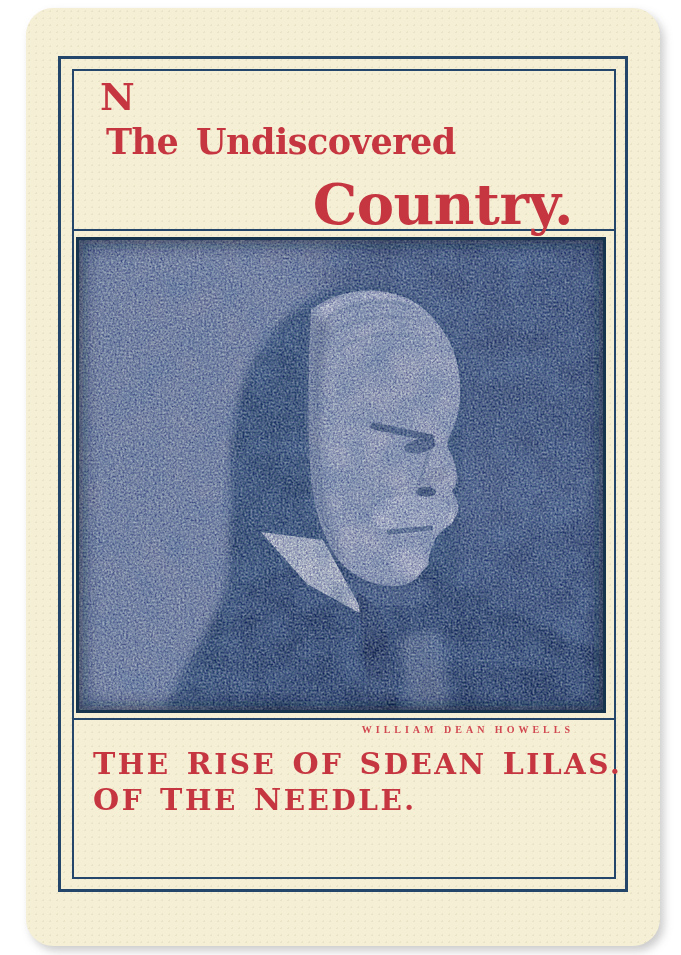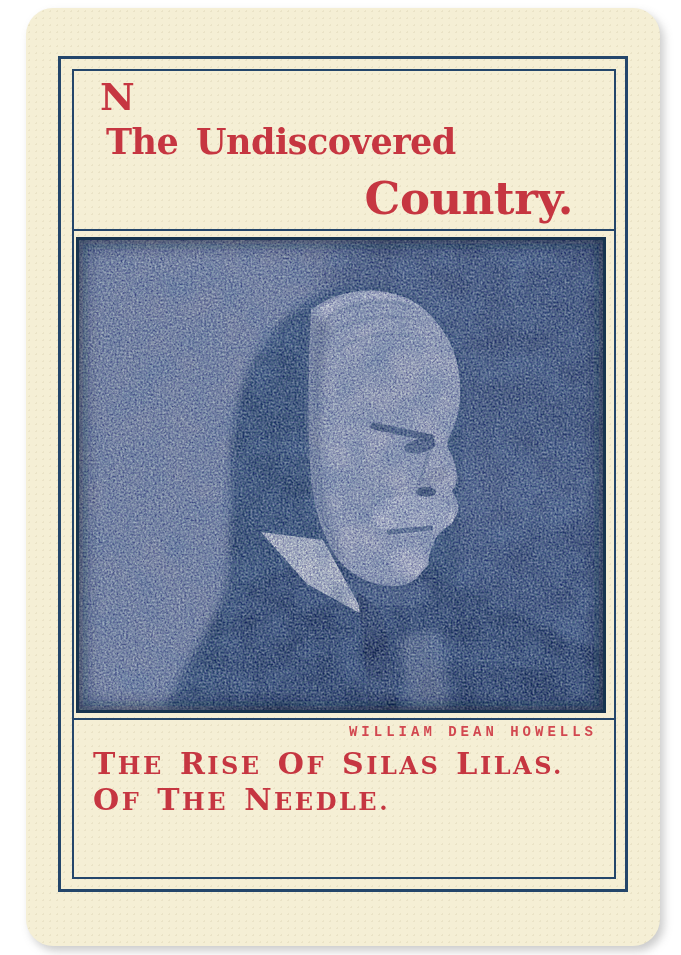--- a/index.html
+++ b/index.html
@@ -16,32 +16,32 @@
   .frame-inner{position:absolute;left:46px;top:61px;right:44px;bottom:67px;
         border:2px solid #24466b;}
   .sep{position:absolute;left:48px;right:46px;height:2px;background:#24466b;}
   .sep-title{top:221px;}
   .sep-photo{top:710px;}
   .index-letter{position:absolute;left:74px;top:70px;
         font-size:38px;font-weight:bold;color:#c63641;line-height:1;}
   .title-1{position:absolute;left:80px;top:116px;
         font-size:35px;font-weight:bold;color:#c63641;line-height:1;word-spacing:6px;letter-spacing:-0.5px;}
   .title-2{position:absolute;right:87px;top:168px;
-        font-size:45px;font-weight:bold;color:#c63641;line-height:1;letter-spacing:-0.5px;}
+        font-size:56px;font-weight:bold;color:#c63641;line-height:1;letter-spacing:-0.5px;}
   .photo{position:absolute;left:50px;top:229px;width:524px;height:470px;
         border:3px solid #17344f;box-sizing:content-box;background:#3c5976;}
   .photo svg{display:block;}
-  .caption{position:absolute;right:63px;top:716px;
-        font-family:Liberation Mono, monospace;
-        font-size:14px;font-weight:bold;color:#d24850;letter-spacing:4px;}
+  .caption{position:absolute;right:86px;top:716px;
+        font-family:Liberation Serif, serif;
+        font-size:10px;font-weight:bold;color:#d24850;letter-spacing:4px;}
   .books{position:absolute;left:67px;right:60px;top:740px;color:#c63641;}
   .book-line{line-height:31px;white-space:nowrap;letter-spacing:2.5px;word-spacing:8px;font-weight:bold;}
   .book-line.align-right{text-align:left;}
   .bc{font-size:30px;}
-  .sc{font-size:24px;}
+  .sc{font-size:28px;}
 </style>
 </head>
 <body>
 
 <div class="page">
   <div class="card">
 
     <div class="frame-outer"></div>
     <div class="frame-inner"></div>
     <div class="sep sep-title"></div>
@@ -133,18 +133,18 @@
         <rect x="0" y="0" width="524" height="470" filter="url(#mottle)" opacity="0.5"></rect>
         <rect x="0" y="0" width="524" height="470" filter="url(#grainDark)" opacity="0.5"></rect>
         <rect x="0" y="0" width="524" height="470" filter="url(#grainLight)" opacity="0.4"></rect>
         <rect x="-4" y="-4" width="532" height="478" fill="none" stroke="rgba(12,28,46,0.55)" stroke-width="16" filter="url(#soft8)"></rect>
       </svg>
     </div>
 
     <div class="caption">WILLIAM DEAN HOWELLS</div>
 
     <div class="books">
-      <div class="book-line"><span class="bc">T</span><span class="sc">HE</span> <span class="bc">R</span><span class="sc">ISE</span> <span class="bc">O</span><span class="sc">F</span> <span class="bc">S</span><span class="sc">ILAS</span> <span class="bc">L</span><span class="sc">ILAS.</span></div>
+      <div class="book-line"><span class="bc">T</span><span class="sc">HE</span> <span class="bc">R</span><span class="sc">ISE</span> <span class="bc">O</span><span class="sc">F</span> <span class="bc">S</span><span class="sc">DEAN</span> <span class="bc">L</span><span class="sc">ILAS.</span></div>
       <div class="book-line align-right"><span class="bc">O</span><span class="sc">F</span> <span class="bc">T</span><span class="sc">HE</span> <span class="bc">N</span><span class="sc">EEDLE.</span></div>
     </div>
 
   </div>
 </div>
 
 </body></html>

